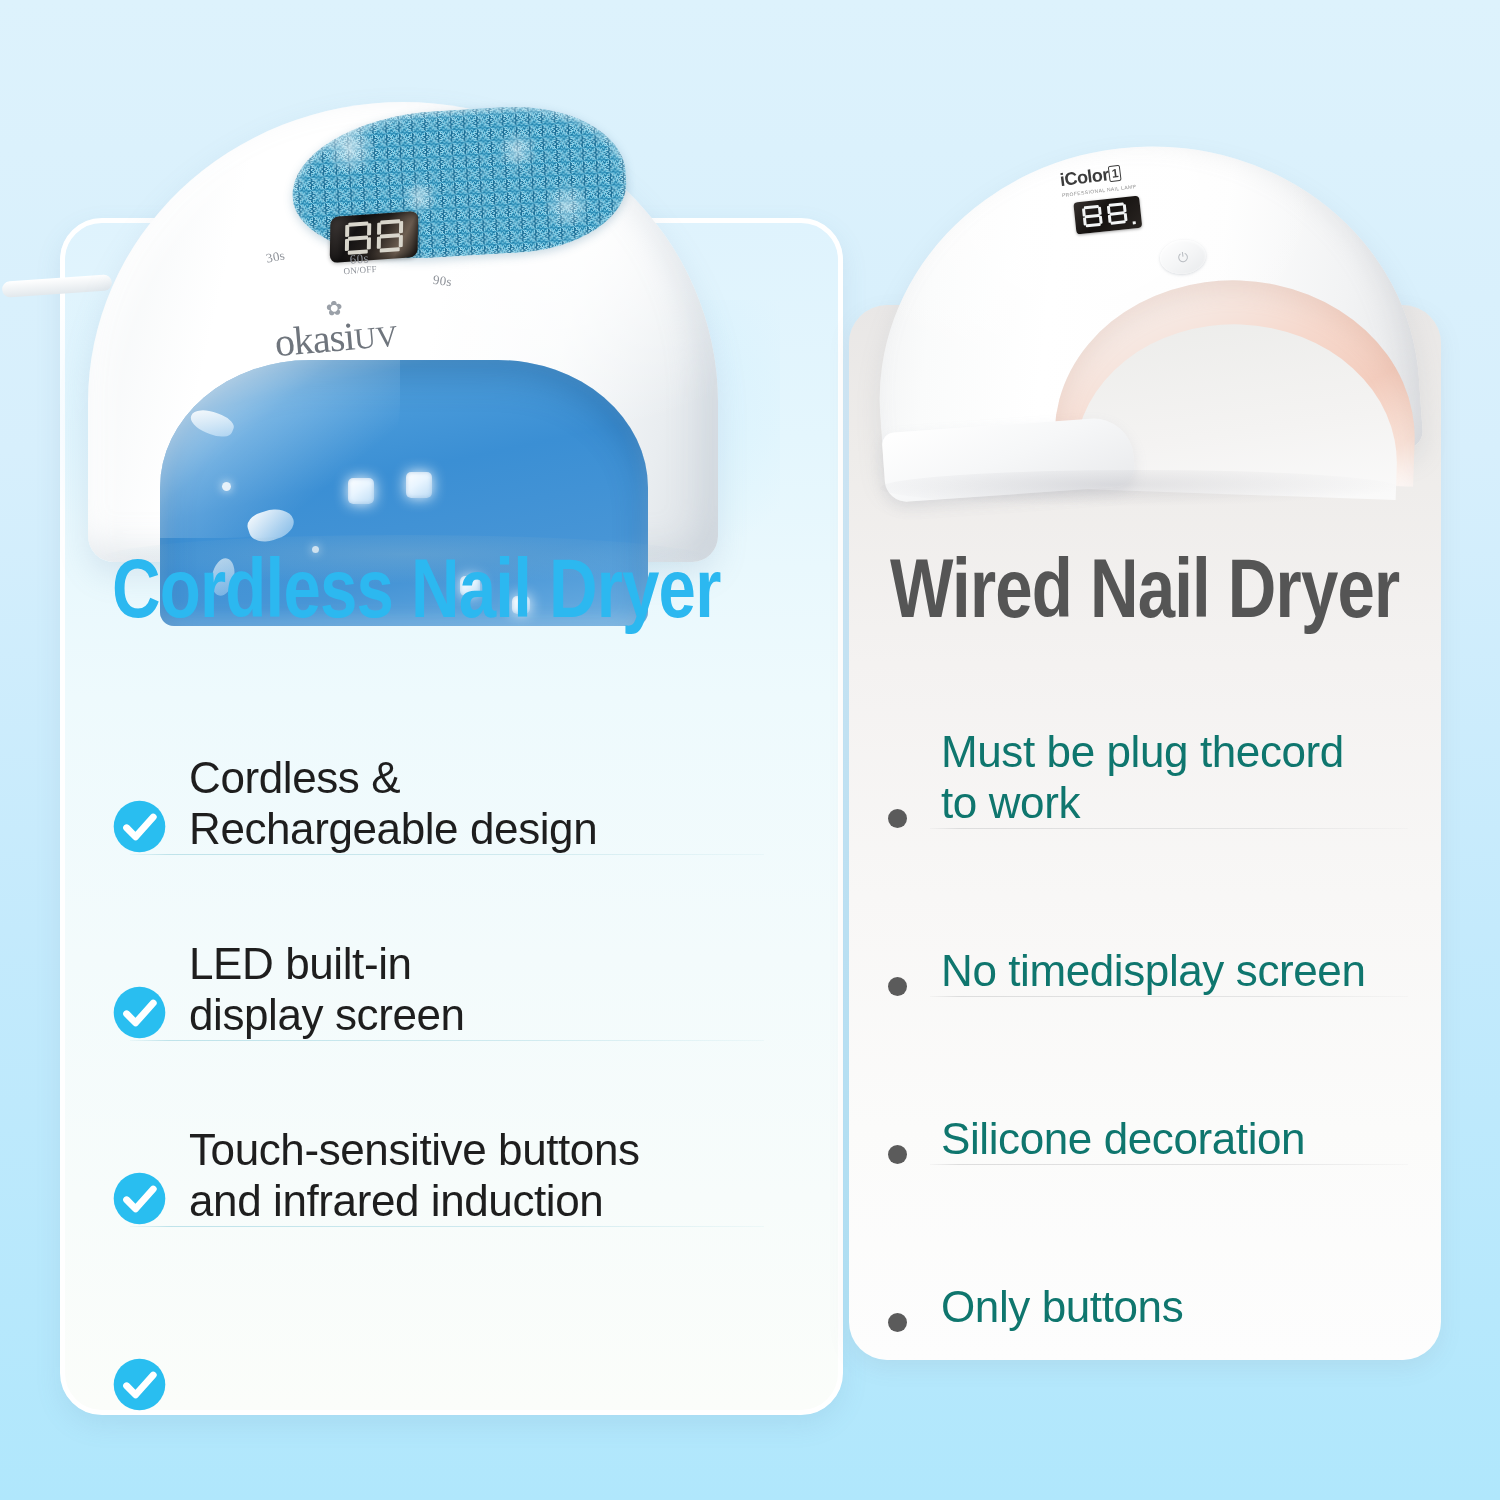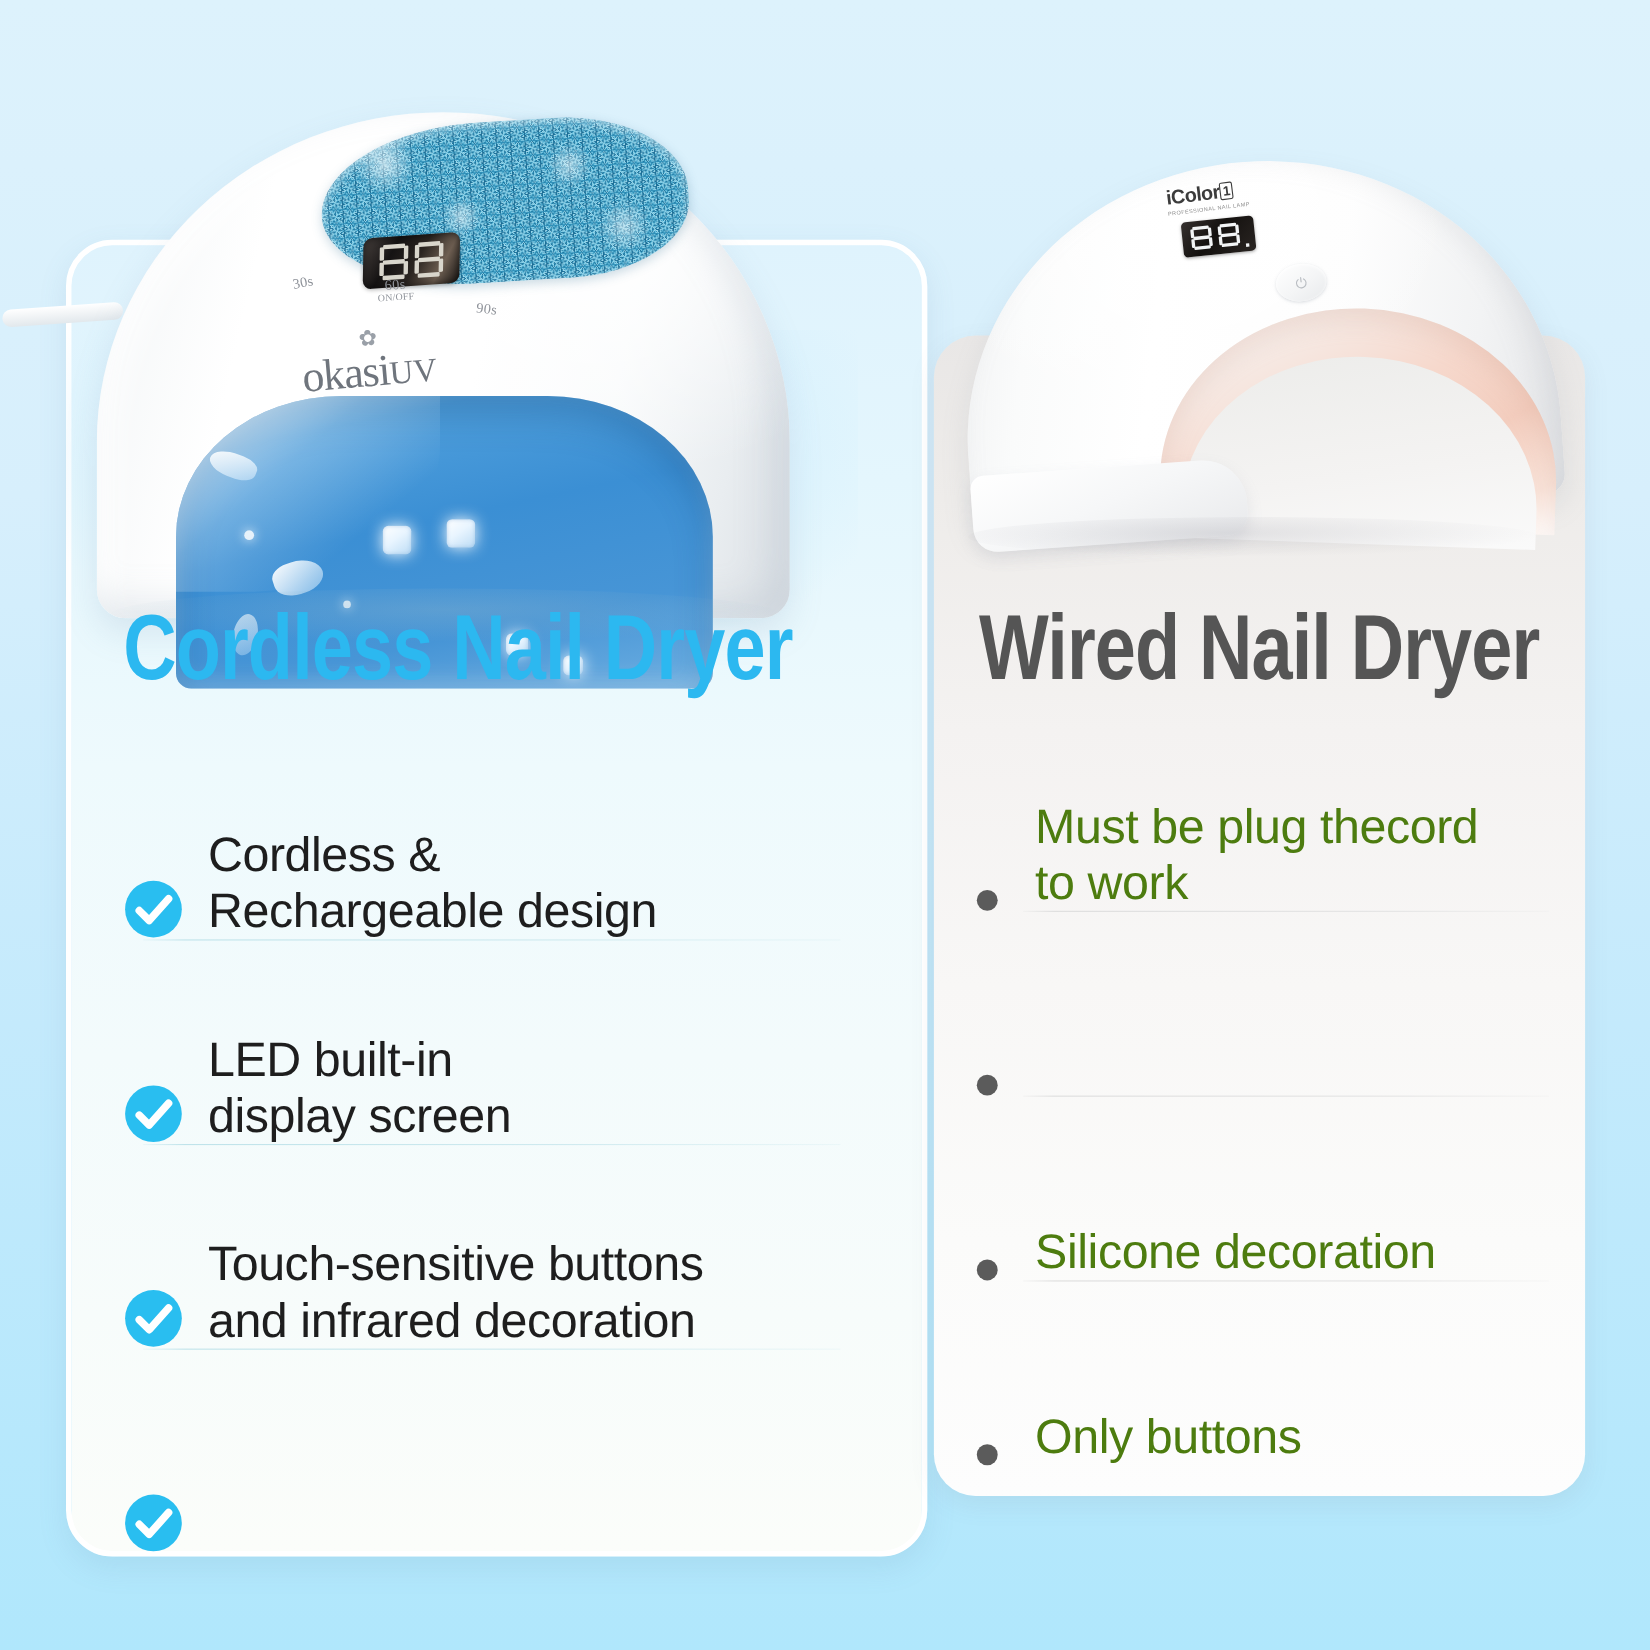--- a/index.html
+++ b/index.html
@@ -388,21 +388,21 @@
     margin-right: 34px;
   }
 
   .feature-text {
     color: #1e1e1e;
     font-size: 44px;
     line-height: 1.16;
     letter-spacing: -0.4px;
     white-space: pre-line;
   }
-  #list-wired .feature-text { color: #4d7c0f; }
+  #list-wired .feature-text { color: #0f766e; }
 </style>
 </head>
 <body>
 
 <div class="card" id="card-cordless"></div>
 
 <div class="card" id="card-wired"></div>
 
 <div class="product-stage" id="product-cordless">
   <div class="dome-glow"></div>
@@ -526,38 +526,39 @@
     </svg>
     <div class="feature-text">LED built-in
 display screen</div>
   </div>
   <div class="feature-row">
     <svg class="check-icon" viewBox="0 0 64 64">
       <circle cx="32" cy="32" r="30" fill="#29bef0"></circle>
       <path d="M17 33.5 L27.5 44 L48 21" fill="none" stroke="#ffffff" stroke-width="8" stroke-linecap="round" stroke-linejoin="round"></path>
     </svg>
     <div class="feature-text">Touch-sensitive buttons
-and infrared decoration</div>
+and infrared induction</div>
   </div>
   <div class="feature-row">
     <svg class="check-icon" viewBox="0 0 64 64">
       <circle cx="32" cy="32" r="30" fill="#29bef0"></circle>
       <path d="M17 33.5 L27.5 44 L48 21" fill="none" stroke="#ffffff" stroke-width="8" stroke-linecap="round" stroke-linejoin="round"></path>
     </svg>
   </div>
 </div>
 
 <div class="feature-list" id="list-wired">
   <div class="feature-row">
     <div class="bullet-dot"></div>
     <div class="feature-text">Must be plug thecord
 to work</div>
   </div>
   <div class="feature-row">
     <div class="bullet-dot"></div>
+    <div class="feature-text">No timedisplay screen</div>
   </div>
   <div class="feature-row">
     <div class="bullet-dot"></div>
     <div class="feature-text">Silicone decoration</div>
   </div>
   <div class="feature-row">
     <div class="bullet-dot"></div>
     <div class="feature-text">Only buttons</div>
   </div>
 </div>

